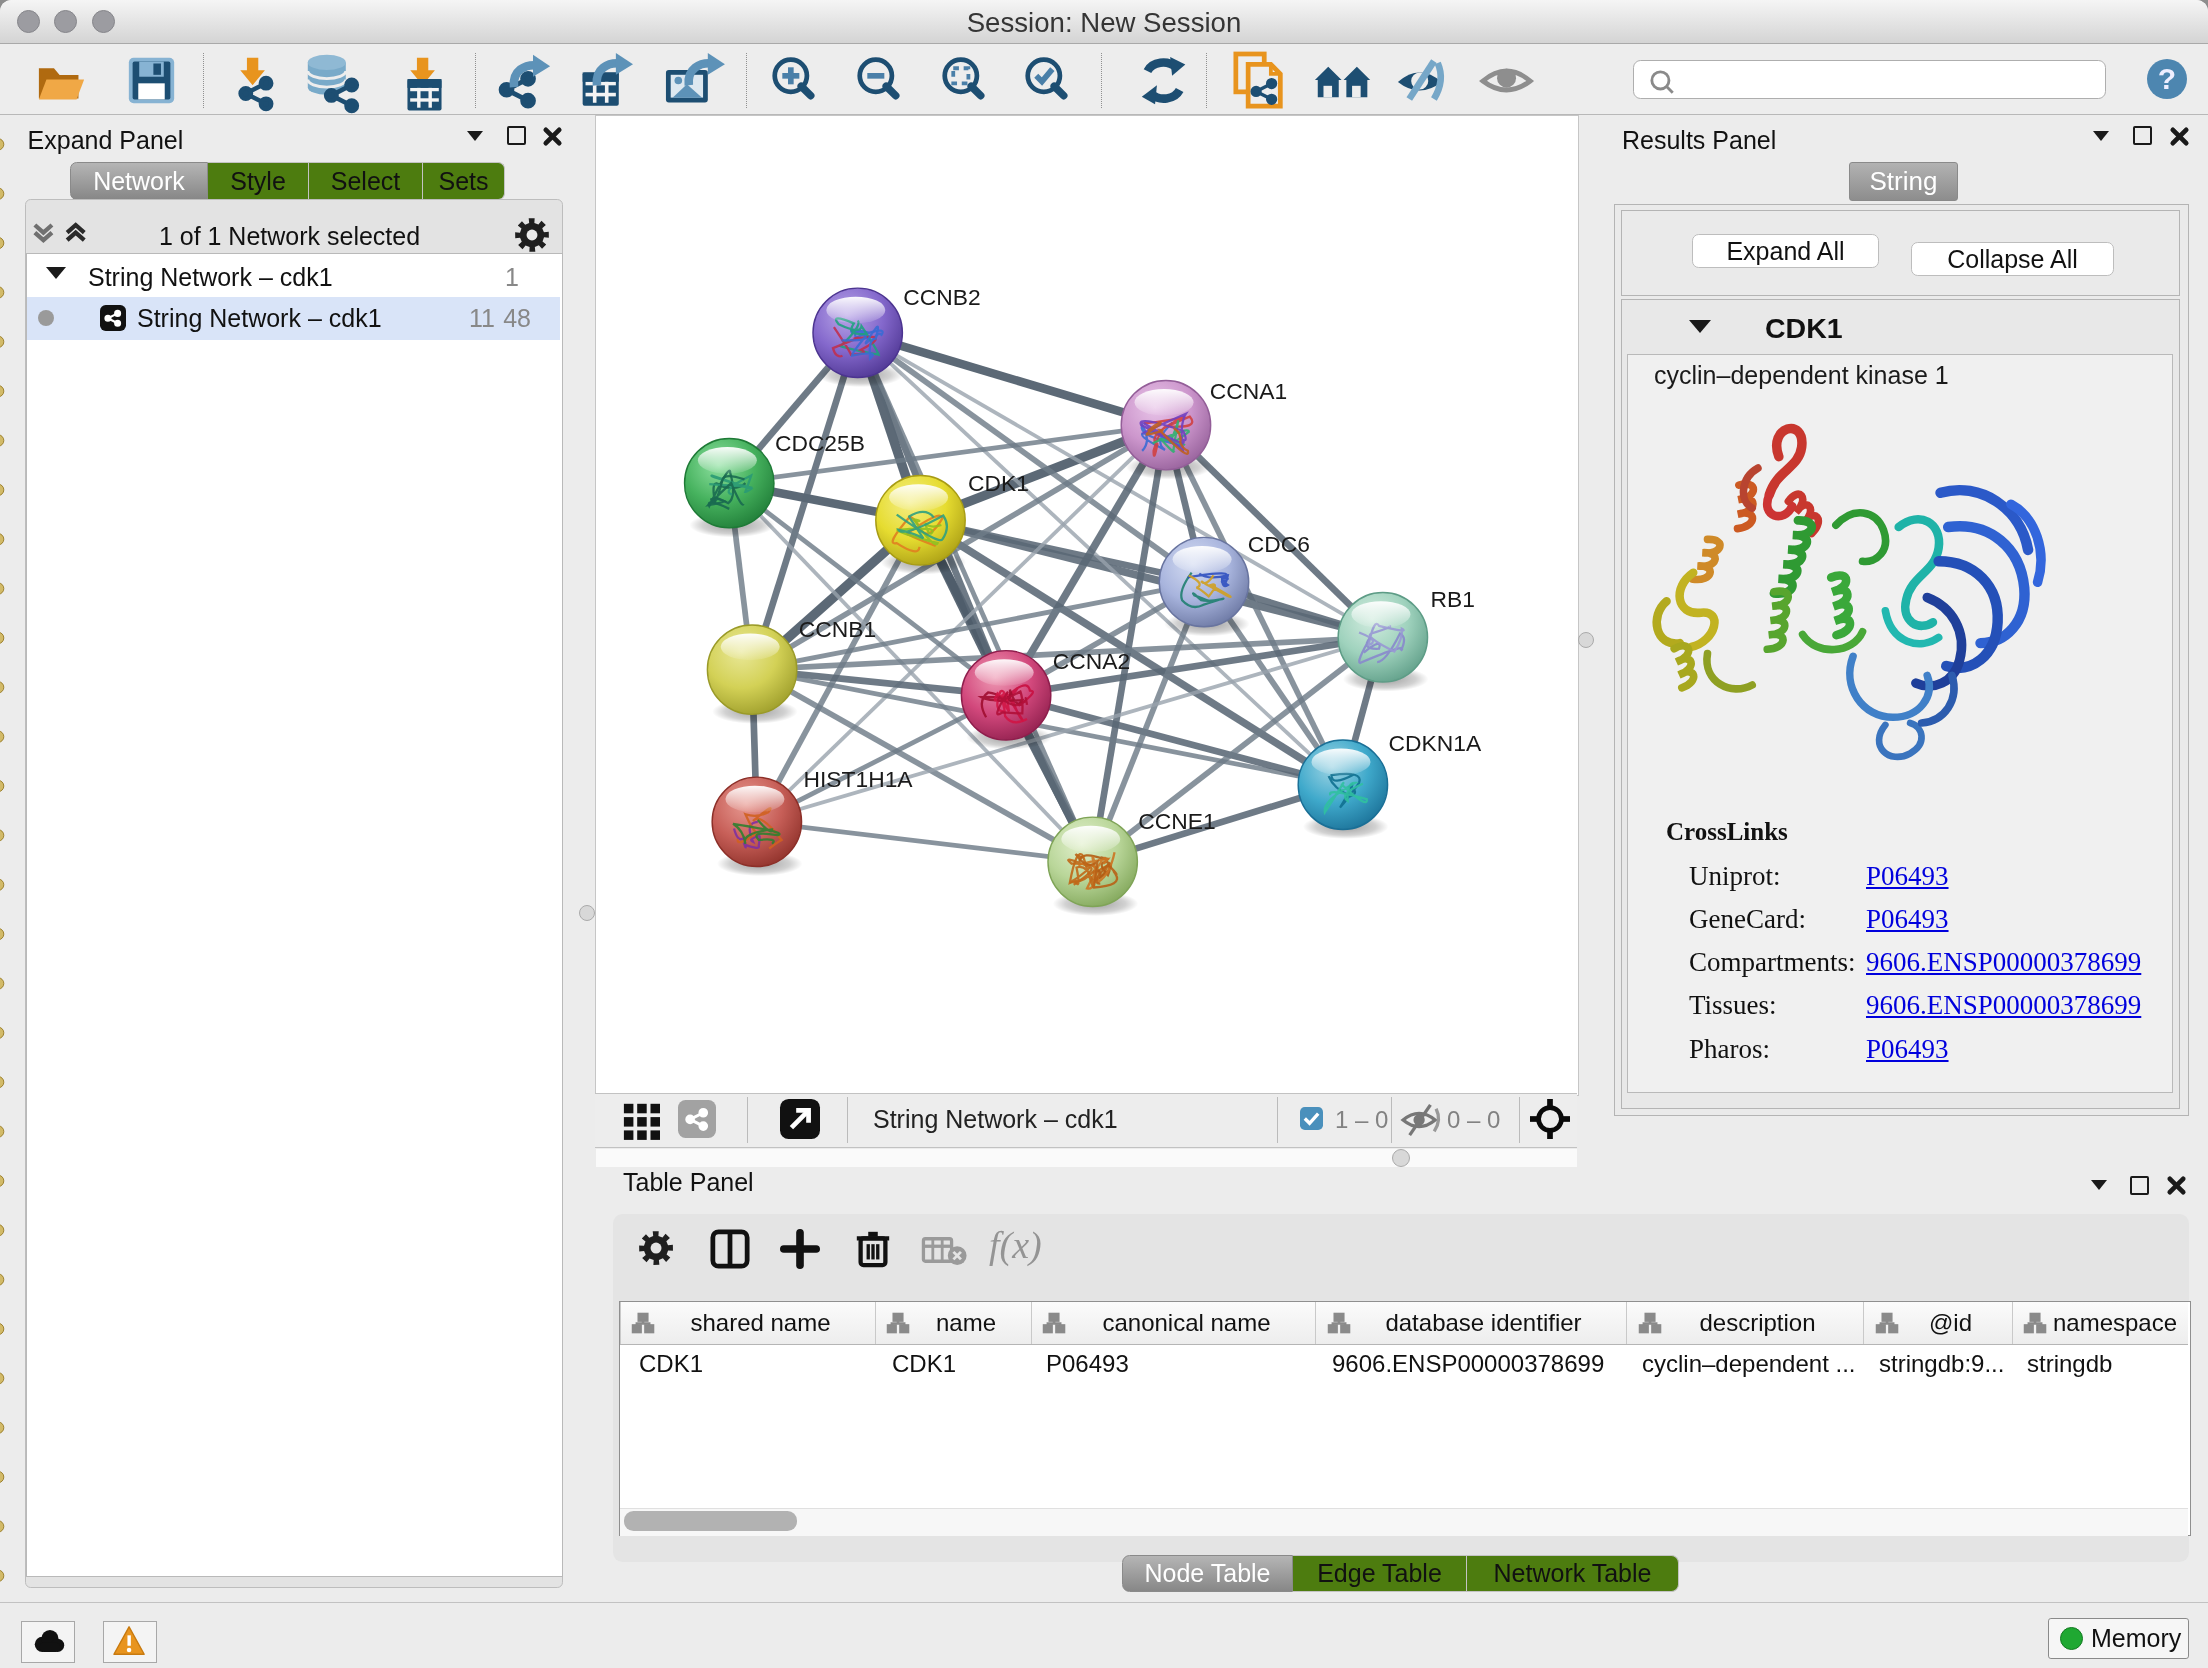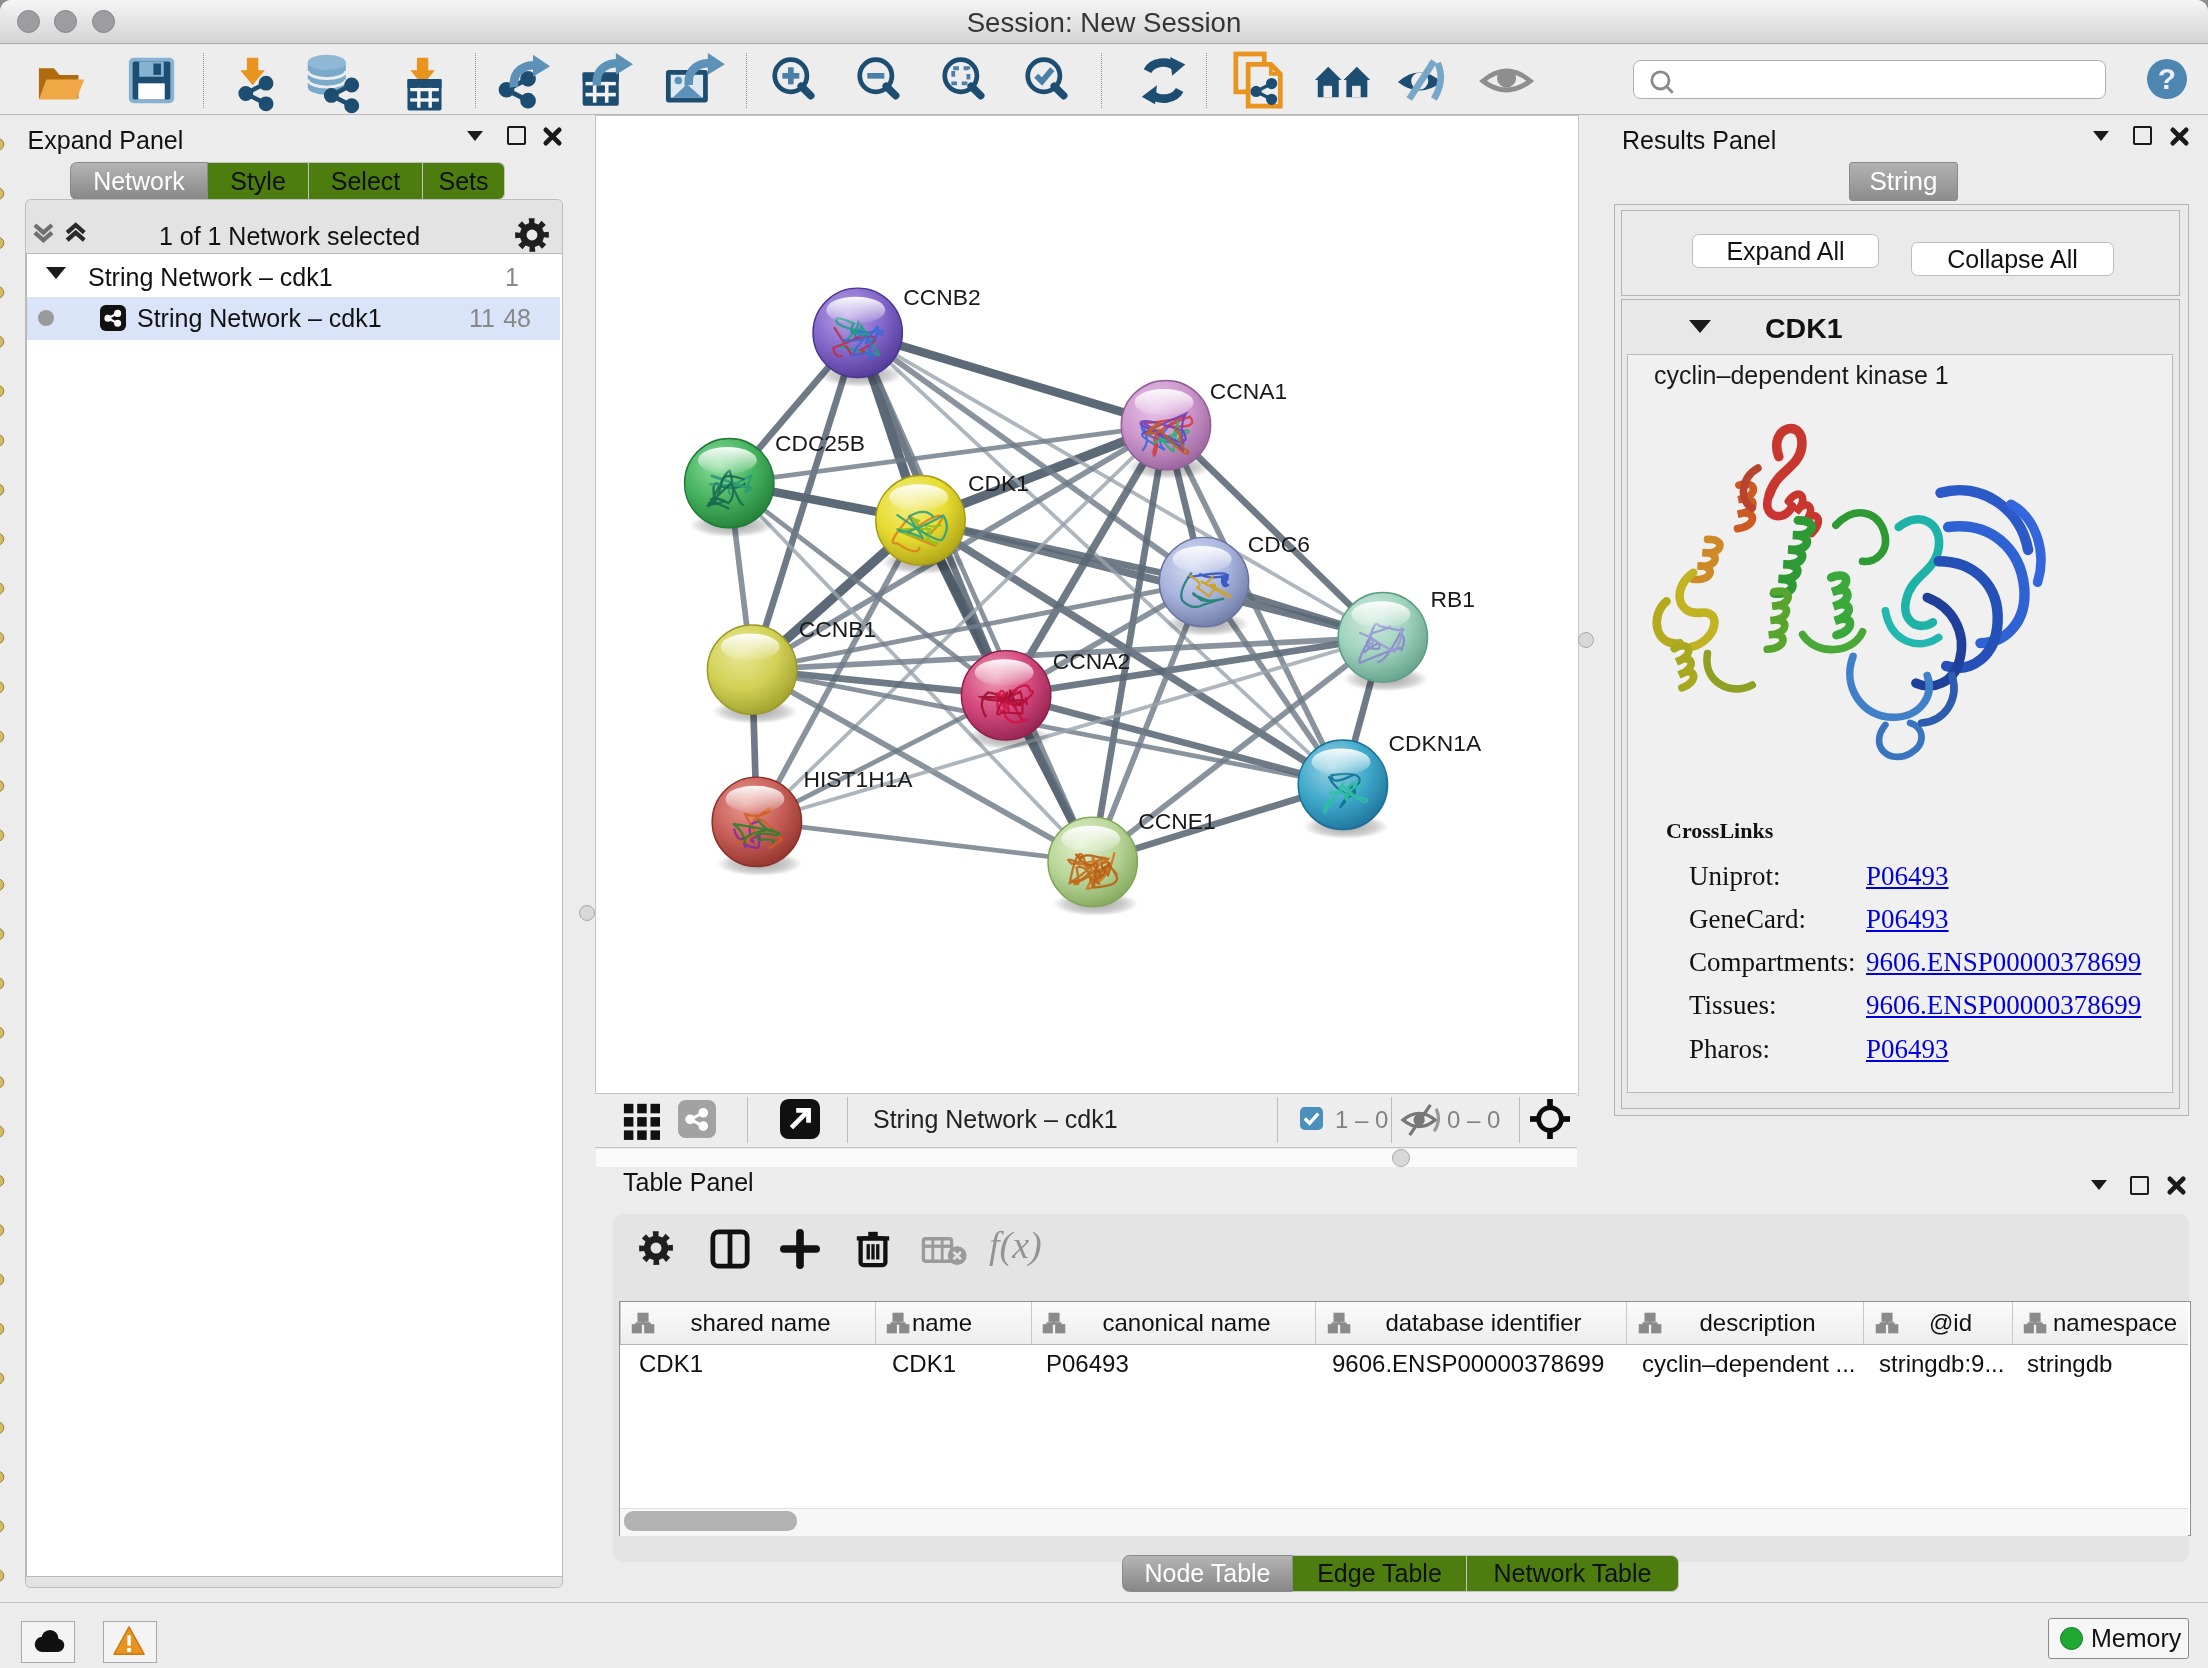--- a/index.html
+++ b/index.html
@@ -632,21 +632,21 @@
         <path d="M 340 86 C 382 74 424 102 432 146" stroke="#2b59c8" stroke-width="11"></path>
         <path d="M 348 122 C 392 116 424 144 428 186 C 431 222 408 244 382 244" stroke="#2f62d2" stroke-width="11"></path>
         <path d="M 338 158 C 376 158 402 184 400 222 C 398 258 372 276 346 268" stroke="#2450b8" stroke-width="11"></path>
         <path d="M 326 196 C 352 206 368 232 360 262 C 354 286 332 294 314 286" stroke="#1f3f9a" stroke-width="10"></path>
         <path d="M 414 98 C 440 112 452 148 442 180" stroke="#3366dd" stroke-width="10"></path>
         <path d="M 248 258 C 236 290 258 322 290 322 C 318 322 334 300 326 278" stroke="#4080c8" stroke-width="8"></path>
         <path d="M 282 330 C 264 352 286 372 308 360 C 326 350 322 332 308 328" stroke="#3a74be" stroke-width="7"></path>
         <path d="M 352 278 C 360 304 344 326 320 328" stroke="#2c5cae" stroke-width="8"></path>
       </g>
     </svg>
-    <div class="abs" style="left:1666px;top:818px;font-family:'Liberation Serif',serif;font-size:22px;font-weight:bold;color:#111">CrossLinks</div>
+    <div class="abs" style="left:1666px;top:818px;font-family:'Liberation Serif',serif;font-size:25px;font-weight:bold;color:#111">CrossLinks</div>
     <div class="abs" style="left:1689px;top:861px;font-family:'Liberation Serif',serif;font-size:27px;color:#111">Uniprot:</div>
     <div class="abs" style="left:1866px;top:861px;font-family:'Liberation Serif',serif;font-size:27px;color:#0000dd;text-decoration:underline">P06493</div>
     <div class="abs" style="left:1689px;top:904px;font-family:'Liberation Serif',serif;font-size:27px;color:#111">GeneCard:</div>
     <div class="abs" style="left:1866px;top:904px;font-family:'Liberation Serif',serif;font-size:27px;color:#0000dd;text-decoration:underline">P06493</div>
     <div class="abs" style="left:1689px;top:947px;font-family:'Liberation Serif',serif;font-size:27px;color:#111">Compartments:</div>
     <div class="abs" style="left:1866px;top:947px;font-family:'Liberation Serif',serif;font-size:27px;color:#0000dd;text-decoration:underline">9606.ENSP00000378699</div>
     <div class="abs" style="left:1689px;top:990px;font-family:'Liberation Serif',serif;font-size:27px;color:#111">Tissues:</div>
     <div class="abs" style="left:1866px;top:990px;font-family:'Liberation Serif',serif;font-size:27px;color:#0000dd;text-decoration:underline">9606.ENSP00000378699</div>
     <div class="abs" style="left:1689px;top:1034px;font-family:'Liberation Serif',serif;font-size:27px;color:#111">Pharos:</div>
     <div class="abs" style="left:1866px;top:1034px;font-family:'Liberation Serif',serif;font-size:27px;color:#0000dd;text-decoration:underline">P06493</div>
@@ -710,21 +710,21 @@
     <div class="abs" style="left:657px;top:1309px;width:207px;text-align:center;font-size:24px;color:#111;white-space:nowrap;overflow:hidden">shared name</div>
     <div class="abs" style="left:875px;top:1302px;width:1px;height:42px;background:#c9c9c9"></div>
     <svg style="position:absolute;left:887px;top:1313px;overflow:visible" width="23" height="21" viewBox="0 0 24 22">
       <g stroke="#8a8a8a" stroke-width="2.6" fill="none">
         <rect x="7" y="1" width="9" height="7" fill="#8a8a8a"></rect>
         <rect x="1" y="13" width="8" height="7" fill="#8a8a8a"></rect>
         <rect x="14" y="13" width="8" height="7" fill="#8a8a8a"></rect>
         <path d="M 11.5 8 L 11.5 11 M 5 13 L 5 11 L 18 11 L 18 13"></path>
       </g>
     </svg>
-    <div class="abs" style="left:912px;top:1309px;width:108px;font-size:24px;color:#111;white-space:nowrap;overflow:hidden">name</div>
+    <div class="abs" style="left:912px;top:1309px;width:108px;text-align:center;font-size:24px;color:#111;white-space:nowrap;overflow:hidden">name</div>
     <div class="abs" style="left:1031px;top:1302px;width:1px;height:42px;background:#c9c9c9"></div>
     <svg style="position:absolute;left:1043px;top:1313px;overflow:visible" width="23" height="21" viewBox="0 0 24 22">
       <g stroke="#8a8a8a" stroke-width="2.6" fill="none">
         <rect x="7" y="1" width="9" height="7" fill="#8a8a8a"></rect>
         <rect x="1" y="13" width="8" height="7" fill="#8a8a8a"></rect>
         <rect x="14" y="13" width="8" height="7" fill="#8a8a8a"></rect>
         <path d="M 11.5 8 L 11.5 11 M 5 13 L 5 11 L 18 11 L 18 13"></path>
       </g>
     </svg>
     <div class="abs" style="left:1068px;top:1309px;width:237px;text-align:center;font-size:24px;color:#111;white-space:nowrap;overflow:hidden">canonical name</div>

